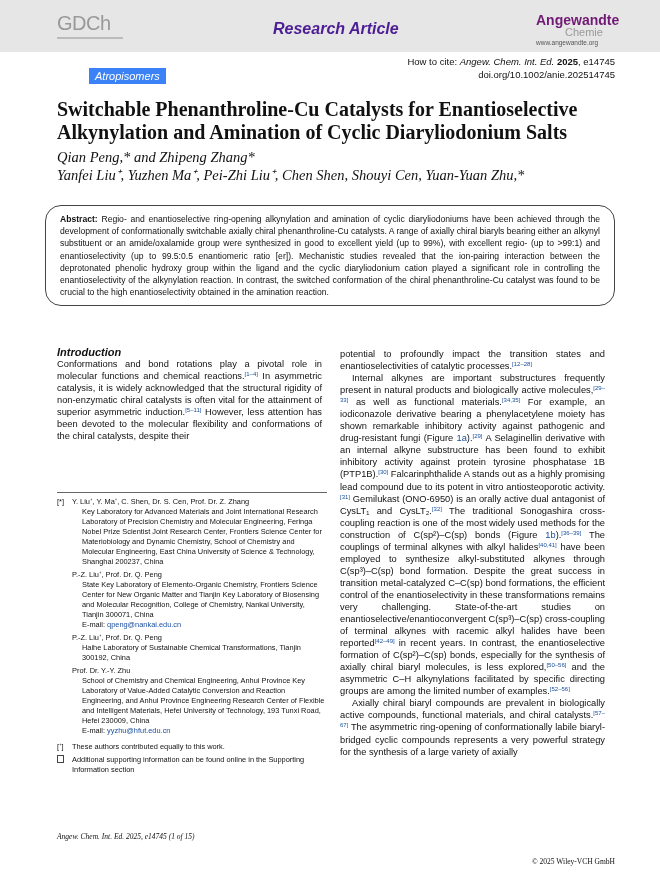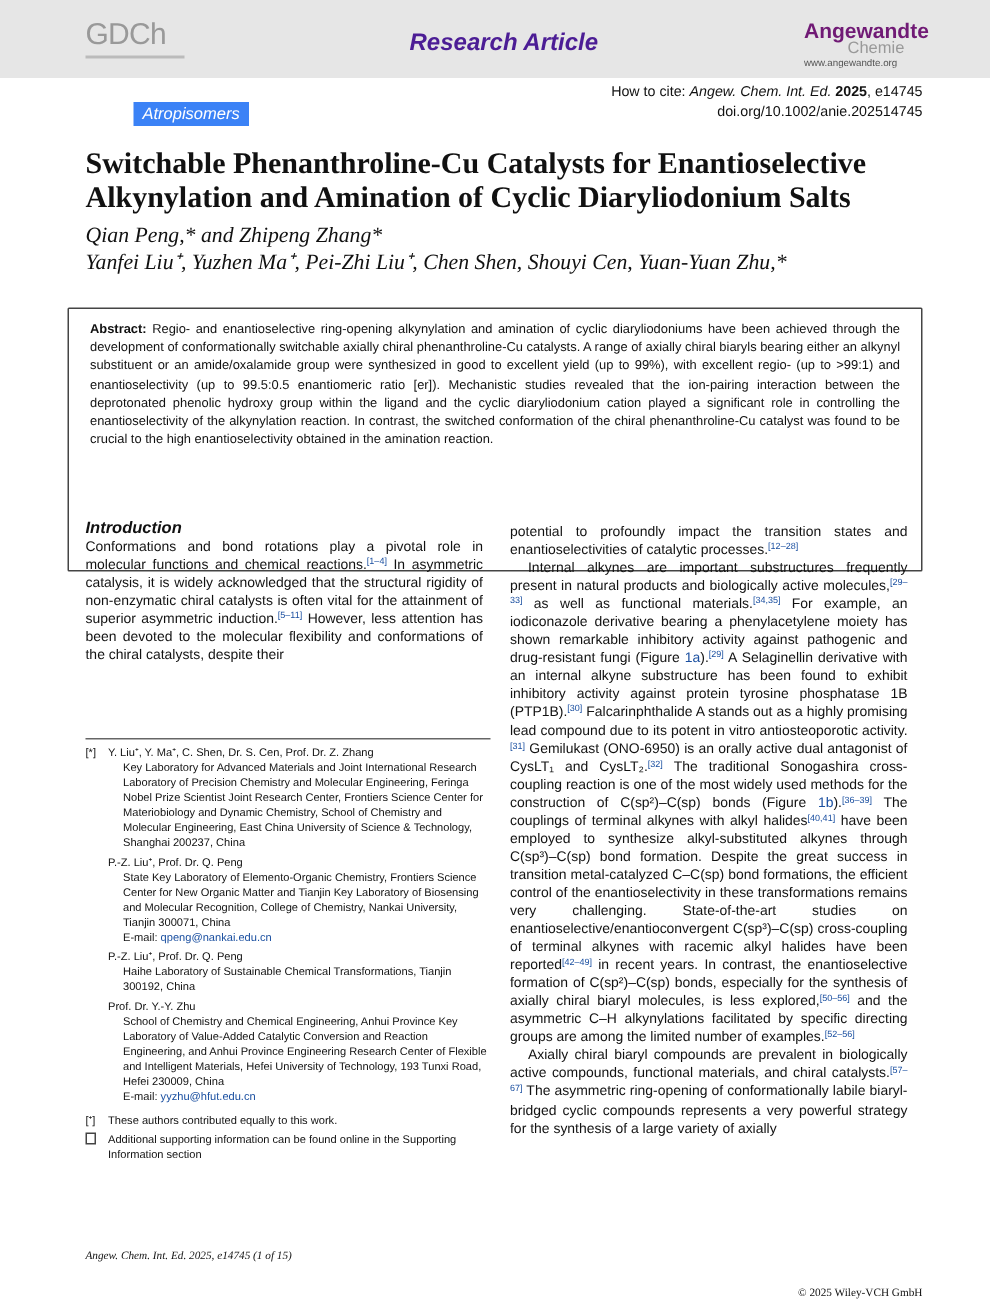--- a/index.html
+++ b/index.html
@@ -9,21 +9,21 @@
   .gdch-bar { position: absolute; left: 57px; top: 37px; width: 66px; height: 2px; background: #bbb; }
   .rtitle { position: absolute; left: 273px; top: 20px; font-family: "Liberation Sans", sans-serif; font-style: italic; font-weight: bold; font-size: 16px; color: #4c1d95; }
   .logo { position: absolute; left: 536px; top: 12px; }
   .logo-main { font-family: "Liberation Sans", sans-serif; font-weight: bold; font-size: 14px; color: #701a75; }
   .logo-sub { font-family: "Liberation Sans", sans-serif; font-size: 11px; color: #999; margin-left: 29px; margin-top: -2px; }
   .logo-url { font-family: "Liberation Sans", sans-serif; font-size: 6.5px; color: #555; margin-top: 1px; }
   .cite { position: absolute; right: 45px; top: 56px; font-family: "Liberation Sans", sans-serif; font-size: 9.5px; text-align: right; line-height: 12.5px; }
   .tag { position: absolute; left: 57px; top: 68px; background: #3b82f6; color: #fff; font-family: "Liberation Sans", sans-serif; font-style: italic; font-weight: normal; font-size: 11px; padding: 2px 6px; margin-left: 32px; }
   .title { position: absolute; left: 57px; top: 98px; width: 560px; font-weight: bold; font-size: 20px; line-height: 23px; }
   .authors { position: absolute; left: 57px; top: 148px; width: 560px; font-style: italic; font-size: 14.5px; line-height: 18px; }
-  .abstract { position: absolute; left: 45px; top: 205px; width: 570px; height: 176px; border: 1px solid #444; border-radius: 1px; padding: 7px 14px; font-family: "Liberation Sans", sans-serif; font-size: 8.6px; line-height: 12.2px; text-align: justify; }
+  .abstract { position: absolute; left: 45px; top: 205px; width: 570px; height: 101px; border: 1px solid #444; border-radius: 16px; padding: 7px 14px; font-family: "Liberation Sans", sans-serif; font-size: 8.6px; line-height: 12.2px; text-align: justify; }
   .col { position: absolute; font-family: "Liberation Sans", sans-serif; font-size: 9.3px; line-height: 12.05px; text-align: justify; }
   .col1 { left: 57px; top: 346px; width: 265px; }
   .col2 { left: 340px; top: 348px; width: 265px; }
   .sec { font-style: italic; font-weight: bold; font-size: 11px; margin-bottom: 0; }
   .p { margin-bottom: 0; }
   .indent { text-indent: 12px; }
   sup { font-size: 6px; vertical-align: 3px; line-height: 0; color: #1a4fa0; }
   .ref { color: #1a4fa0; }
   .fn { position: absolute; left: 57px; top: 492px; width: 270px; border-top: 1px solid #666; padding-top: 4px; font-family: "Liberation Sans", sans-serif; font-size: 7.4px; line-height: 10px; }
   .fn-row { display: flex; }

